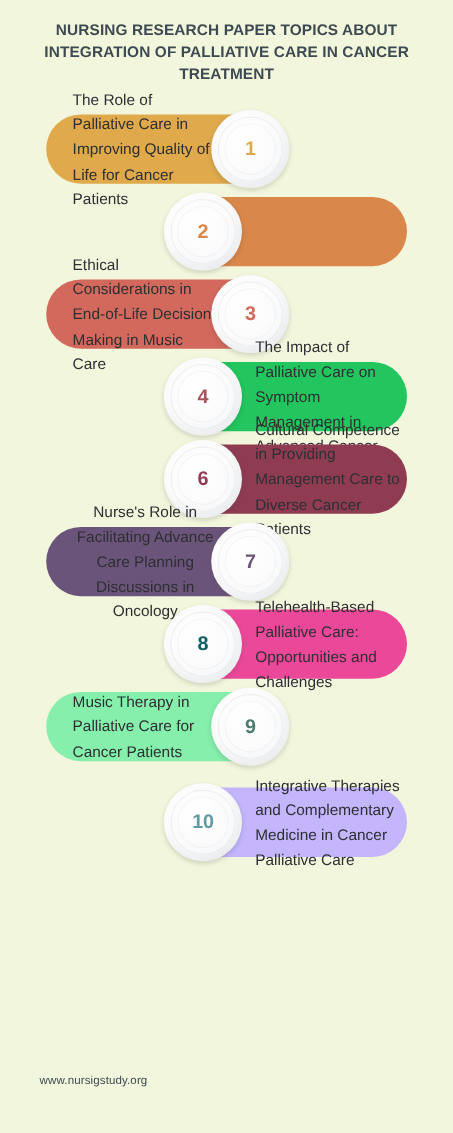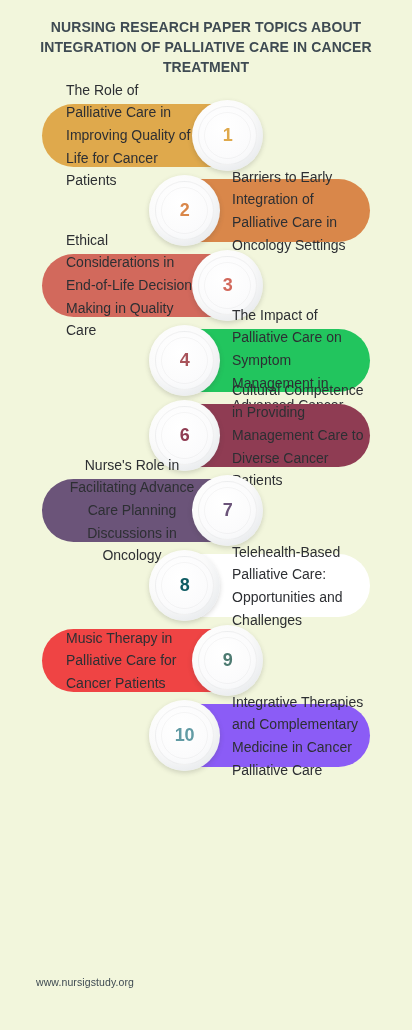--- a/index.html
+++ b/index.html
@@ -133,30 +133,29 @@
       <div class="pill left" style="background-color: rgb(223, 169, 76);">
         <div class="pill-text">The Role of Palliative Care in Improving Quality of Life for Cancer Patients</div>
         <div class="disc">
           <span class="disc-num" style="color: rgb(223, 169, 76);">1</span>
         </div>
       </div>
     </div>
 
     <div class="pill-row">
       <div class="pill right" style="background-color: rgb(217, 135, 74);">
-        <div class="pill-text">Barriers to Early Integration of Palliative Care in Oncology Settings</div>
         <div class="disc">
           <span class="disc-num" style="color: rgb(217, 135, 74);">2</span>
         </div>
       </div>
     </div>
 
     <div class="pill-row">
       <div class="pill left" style="background-color: rgb(210, 105, 92);">
-        <div class="pill-text">Ethical Considerations in End-of-Life Decision Making in Quality Care</div>
+        <div class="pill-text">Ethical Considerations in End-of-Life Decision Making in Music Care</div>
         <div class="disc">
           <span class="disc-num" style="color: rgb(210, 105, 92);">3</span>
         </div>
       </div>
     </div>
 
     <div class="pill-row">
       <div class="pill right" style="background-color: #22c55e;">
         <div class="pill-text">The Impact of Palliative Care on Symptom Management in Advanced Cancer</div>
         <div class="disc">
@@ -178,39 +177,39 @@
     <div class="pill-row">
       <div class="pill left" style="background-color: rgb(107, 84, 121); text-align: center;">
         <div class="pill-text">Nurse's Role in Facilitating Advance Care Planning Discussions in Oncology</div>
         <div class="disc">
           <span class="disc-num" style="color: rgb(107, 84, 121);">7</span>
         </div>
       </div>
     </div>
 
     <div class="pill-row">
-      <div class="pill right" style="background-color: #ffffff; text-decoration: underline;">
+      <div class="pill right" style="background-color: #ec4899; text-decoration: underline;">
         <div class="pill-text">Telehealth-Based Palliative Care: Opportunities and Challenges</div>
         <div class="disc">
           <span class="disc-num" style="color: rgb(15, 92, 99);">8</span>
         </div>
       </div>
     </div>
 
     <div class="pill-row">
-      <div class="pill left" style="background-color: #ef4444;">
+      <div class="pill left" style="background-color: #86efac;">
         <div class="pill-text">Music Therapy in Palliative Care for Cancer Patients</div>
         <div class="disc">
           <span class="disc-num" style="color: rgb(77, 122, 113);">9</span>
         </div>
       </div>
     </div>
 
     <div class="pill-row">
-      <div class="pill right" style="background-color: #8b5cf6;">
+      <div class="pill right" style="background-color: #c4b5fd; margin-top: 12px;">
         <div class="pill-text">Integrative Therapies and Complementary Medicine in Cancer Palliative Care</div>
         <div class="disc">
           <span class="disc-num" style="color: rgb(98, 155, 164);">10</span>
         </div>
       </div>
     </div>
 
   </div>
 
   <div id="footer">www.nursigstudy.org</div>

